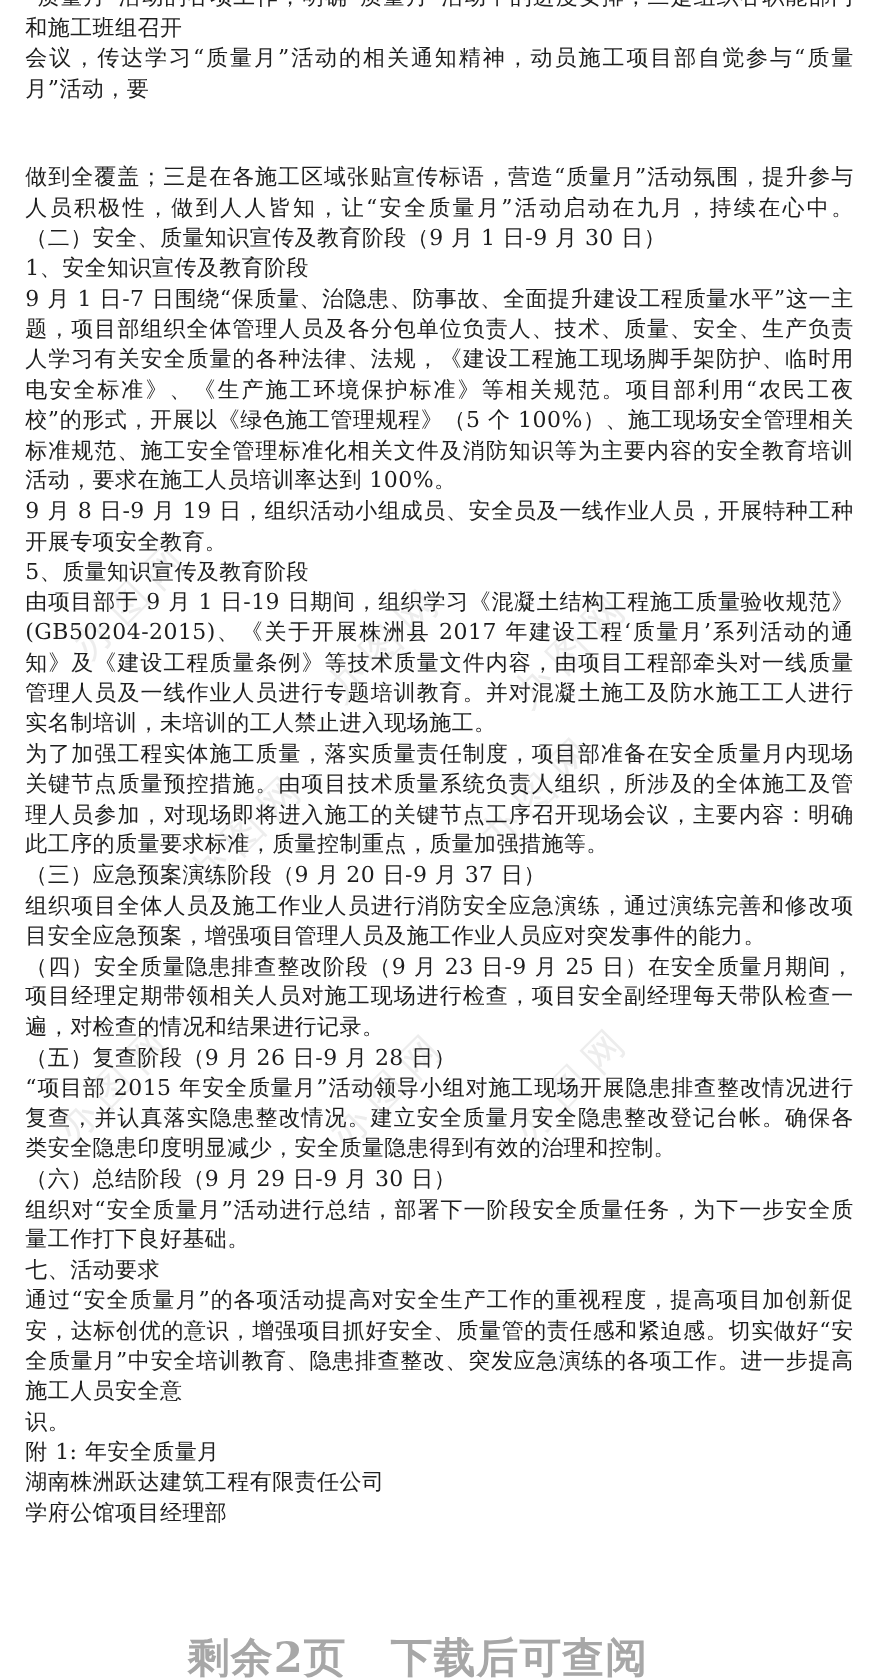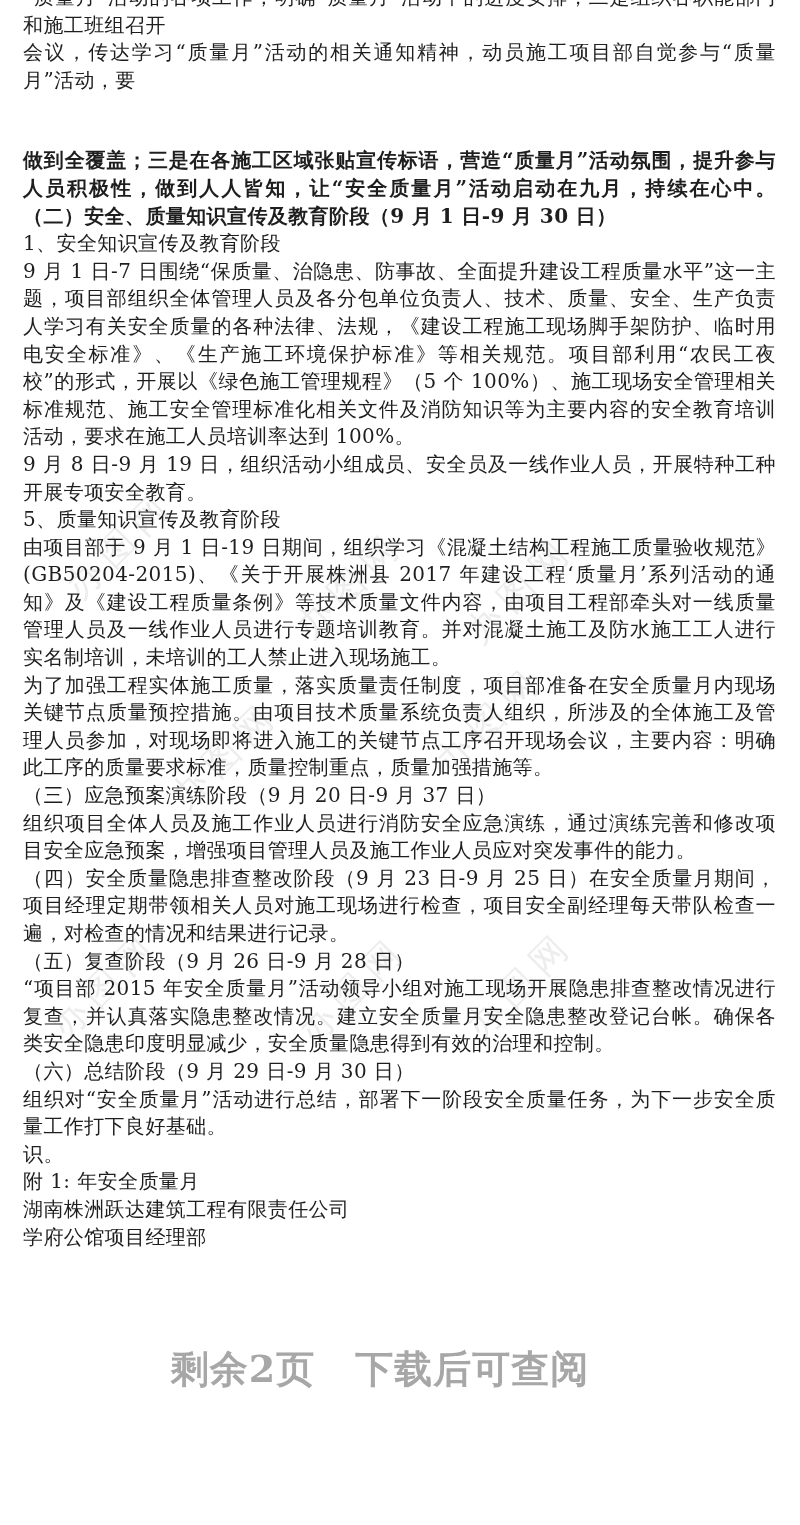--- a/index.html
+++ b/index.html
@@ -29,21 +29,21 @@
   .para {
     margin: 0;
     font-size: 20px;
     line-height: 27.6px;
     letter-spacing: 0.4px;
     text-align: justify;
     text-align-last: left;
     word-break: break-all;
   }
   .para.clipped { margin-top: -16px; }   
-  .para.page-gap { margin-top: 53px; font-weight: bold; }   
+  .para.page-gap { margin-top: 53px; }   
 
   .footer-banner {
     position: relative; z-index: 1;
     margin-top: 93px;
     display: flex; justify-content: center; align-items: baseline;
     gap: 40px;
     transform: translateX(-20px);
     font-weight: bold;
     font-size: 38px;
     letter-spacing: 1px;
@@ -77,20 +77,22 @@
       <p class="para">5、质量知识宣传及教育阶段</p>
       <p class="para">由项目部于 9 月 1 日-19 日期间，组织学习《混凝土结构工程施工质量验收规范》(GB50204-2015)、《关于开展株洲县 2017 年建设工程‘质量月’系列活动的通知》及《建设工程质量条例》等技术质量文件内容，由项目工程部牵头对一线质量管理人员及一线作业人员进行专题培训教育。并对混凝土施工及防水施工工人进行实名制培训，未培训的工人禁止进入现场施工。</p>
       <p class="para">为了加强工程实体施工质量，落实质量责任制度，项目部准备在安全质量月内现场关键节点质量预控措施。由项目技术质量系统负责人组织，所涉及的全体施工及管理人员参加，对现场即将进入施工的关键节点工序召开现场会议，主要内容：明确此工序的质量要求标准，质量控制重点，质量加强措施等。</p>
       <p class="para">（三）应急预案演练阶段（9 月 20 日-9 月 37 日）</p>
       <p class="para">组织项目全体人员及施工作业人员进行消防安全应急演练，通过演练完善和修改项目安全应急预案，增强项目管理人员及施工作业人员应对突发事件的能力。</p>
       <p class="para">（四）安全质量隐患排查整改阶段（9 月 23 日-9 月 25 日）在安全质量月期间，项目经理定期带领相关人员对施工现场进行检查，项目安全副经理每天带队检查一遍，对检查的情况和结果进行记录。</p>
       <p class="para">（五）复查阶段（9 月 26 日-9 月 28 日）</p>
       <p class="para">“项目部 2015 年安全质量月”活动领导小组对施工现场开展隐患排查整改情况进行复查，并认真落实隐患整改情况。建立安全质量月安全隐患整改登记台帐。确保各类安全隐患印度明显减少，安全质量隐患得到有效的治理和控制。</p>
       <p class="para">（六）总结阶段（9 月 29 日-9 月 30 日）</p>
       <p class="para">组织对“安全质量月”活动进行总结，部署下一阶段安全质量任务，为下一步安全质量工作打下良好基础。</p>
+      <p class="para">七、活动要求</p>
+      <p class="para">通过“安全质量月”的各项活动提高对安全生产工作的重视程度，提高项目加创新促安，达标创优的意识，增强项目抓好安全、质量管的责任感和紧迫感。切实做好“安全质量月”中安全培训教育、隐患排查整改、突发应急演练的各项工作。进一步提高施工人员安全意</p>
       <p class="para">识。</p>
       <p class="para">附 1: 年安全质量月</p>
       <p class="para">湖南株洲跃达建筑工程有限责任公司</p>
       <p class="para">学府公馆项目经理部</p>
     </div>
 
   <div class="footer-banner">
     <span>剩余2页</span>
     <span>下载后可查阅</span>
   </div>

